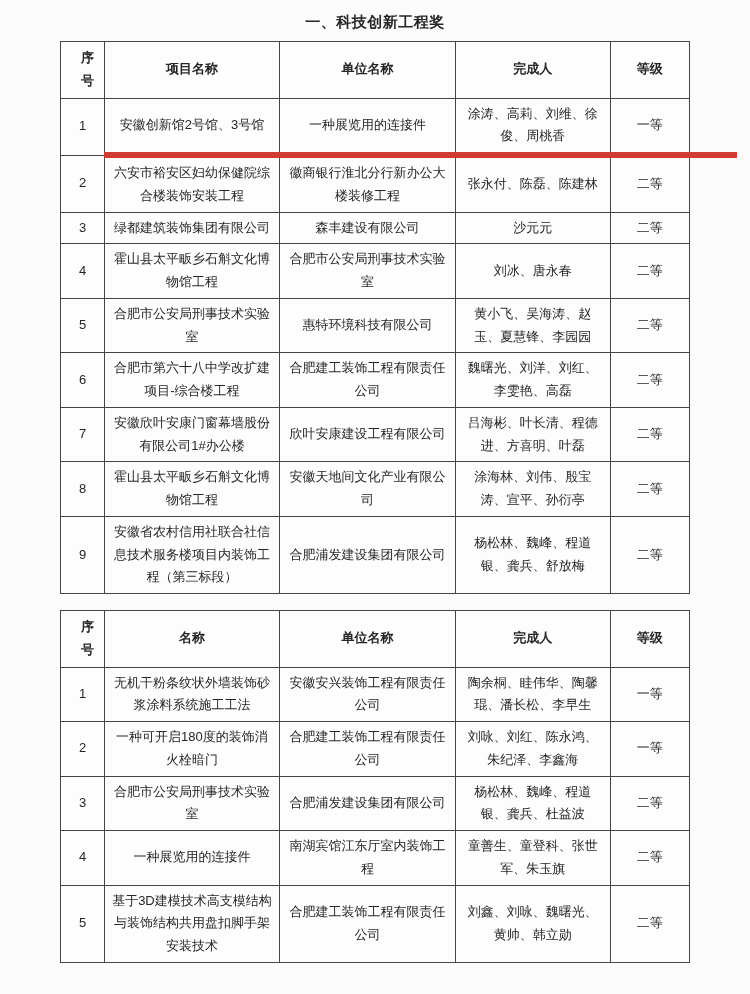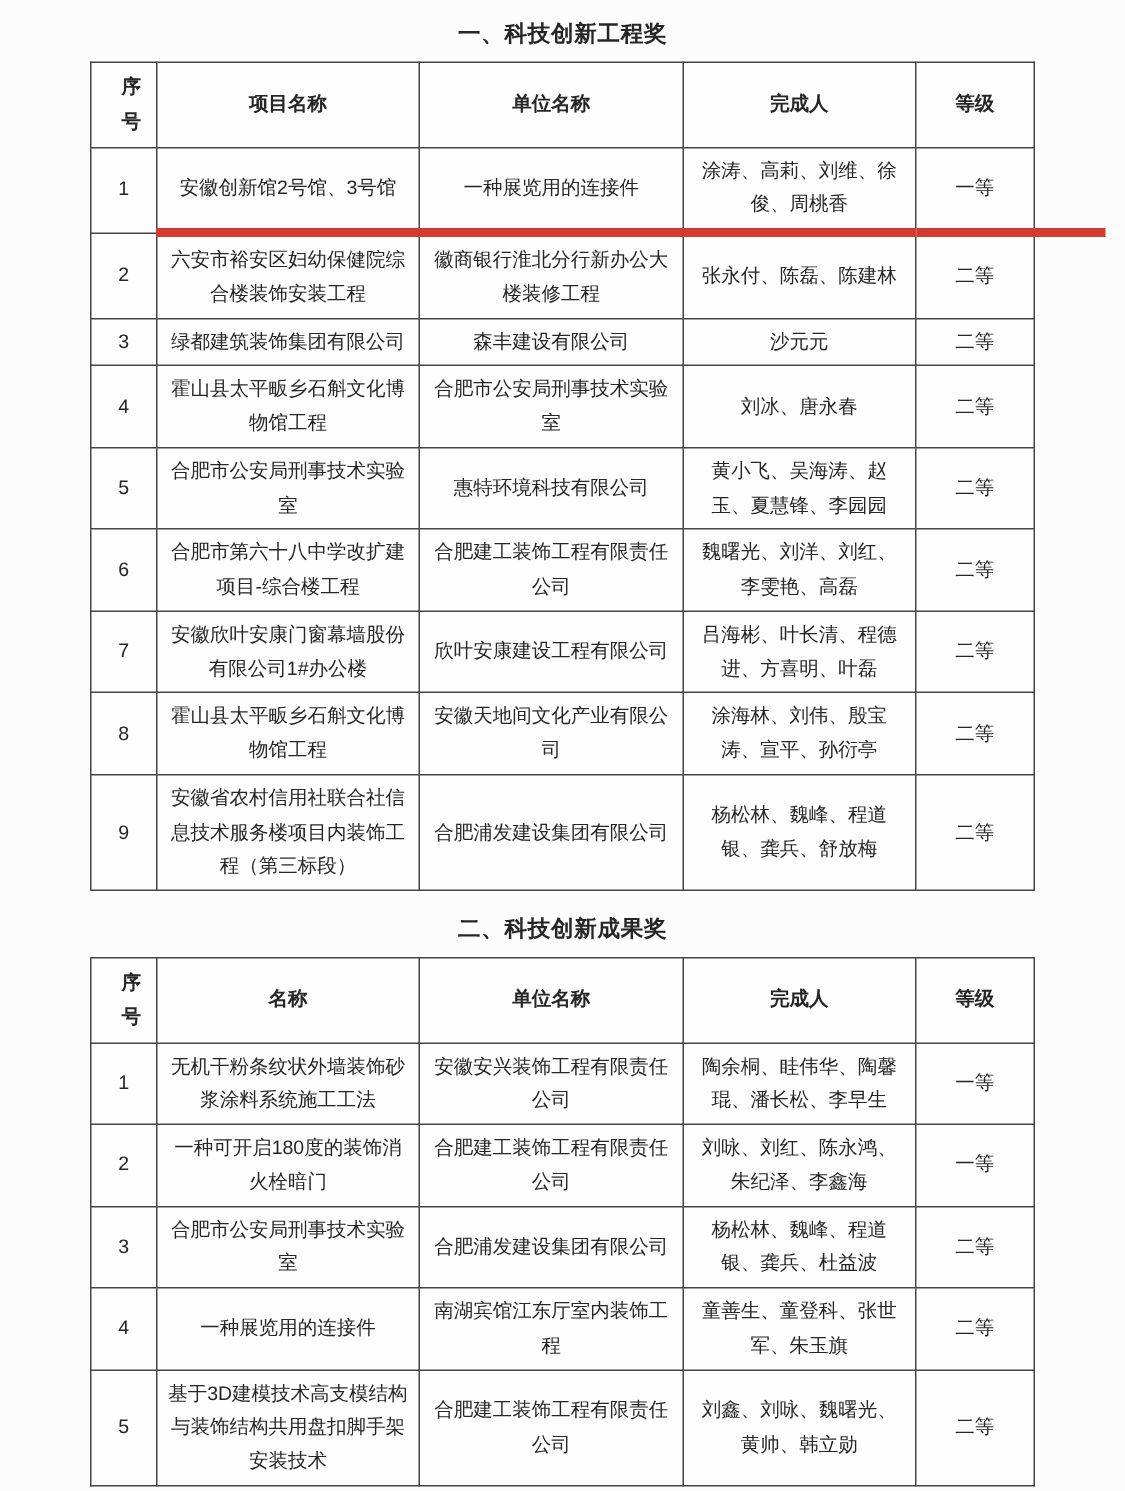--- a/index.html
+++ b/index.html
@@ -157,21 +157,20 @@
             <td>安徽省农村信用社联合社信息技术服务楼项目内装饰工程（第三标段）</td>
             <td>合肥浦发建设集团有限公司</td>
             <td>杨松林、魏峰、程道银、龚兵、舒放梅</td>
             <td>二等</td>
           </tr>
         </tbody>
     </table>
   </div>
 
   <div class="section-block">
-    <h2 class="section-heading">二、科技创新成果奖</h2>
     <table class="award-table">
       <colgroup>
         <col class="c-no">
           <col class="c-name">
           <col class="c-comp">
           <col class="c-ppl">
           <col class="c-lvl">
       </colgroup>
       <thead>
           <tr>

